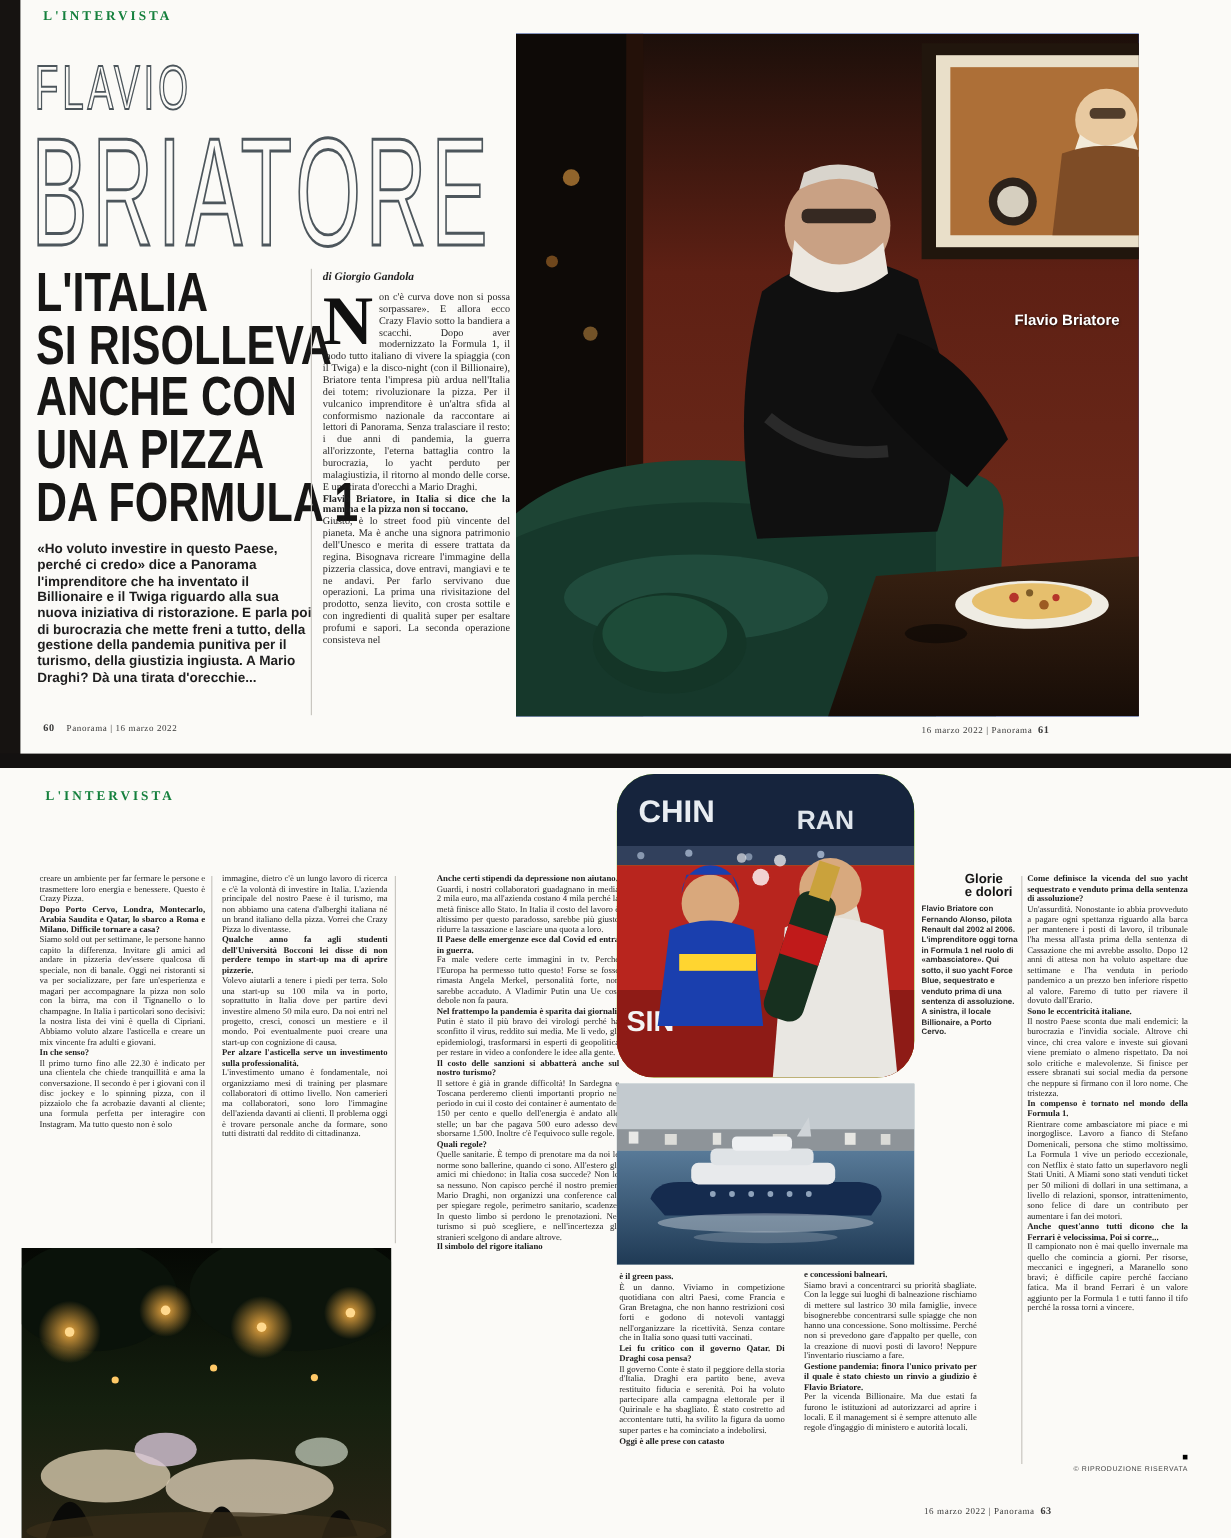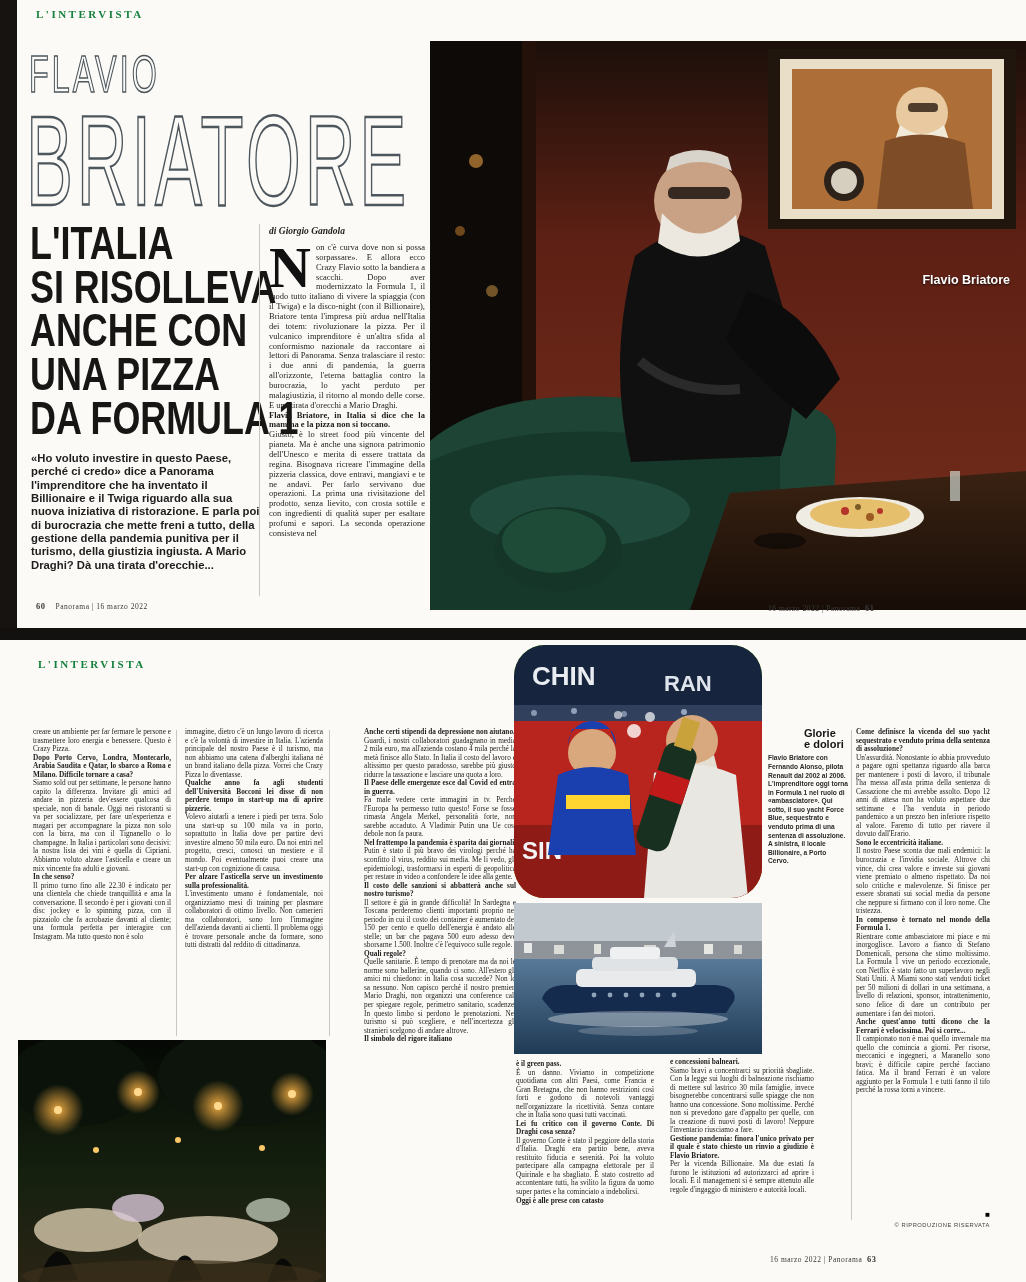--- a/index.html
+++ b/index.html
@@ -34,21 +34,21 @@
   .artcol p{margin:0;}
   .artcol .q{font-weight:bold;}
   #top-article{left:269px;top:243px;width:156px;height:354px;font-size:8.5px;line-height:1.16;}
   .dropcap{float:left;font-size:58px;line-height:0.78;font-weight:bold;color:#101010;
       margin:2px 5px 0 0;font-family:"Liberation Serif",serif;}
   .footer{position:absolute;font-size:7.5px;color:#3a3a3a;letter-spacing:0.5px;}
   .footer b{font-size:8.5px;margin-right:10px;}
   .f-right{text-align:left;}
 
   
-  .hero{position:absolute;left:430px;top:28px;width:596px;height:569px;overflow:hidden;background:#1d4ed8;margin-top:13px;}
+  .hero{position:absolute;left:430px;top:28px;width:519px;height:569px;overflow:hidden;background:#1d4ed8;}
   .hero-caption{position:absolute;right:16px;top:232px;width:200px;text-align:right;color:#fff;
       font-family:"Liberation Sans",sans-serif;text-shadow:0 1px 2px rgba(0,0,0,0.8);}
   .hero-caption .cap-title{font-weight:bold;font-size:12.5px;margin-bottom:2px;}
   .hero-caption .cap-text{font-size:8.8px;line-height:1.4;font-weight:bold;opacity:0.95;}
 
   
   .bcol{font-size:7.3px;line-height:1.17;}
   #col1{left:33px;top:88px;width:138px;height:312px;}
   #col2{left:185px;top:88px;width:138px;height:312px;}
   #col3{left:337px;top:88px;width:152px;height:545px;margin-left:27px;}
@@ -204,21 +204,21 @@
         <p class="a">Putin è stato il più bravo dei virologi perché ha sconfitto il virus, reddito sui media. Me li vedo, gli epidemiologi, trasformarsi in esperti di geopolitica per restare in video a confondere le idee alla gente.</p>
         <p class="q">Il costo delle sanzioni si abbatterà anche sul nostro turismo?</p>
         <p class="a">Il settore è già in grande difficoltà! In Sardegna e Toscana perderemo clienti importanti proprio nel periodo in cui il costo dei container è aumentato del 150 per cento e quello dell'energia è andato alle stelle; un bar che pagava 500 euro adesso deve sborsarne 1.500. Inoltre c'è l'equivoco sulle regole.</p>
         <p class="q">Quali regole?</p>
         <p class="a">Quelle sanitarie. È tempo di prenotare ma da noi le norme sono ballerine, quando ci sono. All'estero gli amici mi chiedono: in Italia cosa succede? Non lo sa nessuno. Non capisco perché il nostro premier, Mario Draghi, non organizzi una conference call per spiegare regole, perimetro sanitario, scadenze. In questo limbo si perdono le prenotazioni. Nel turismo si può scegliere, e nell'incertezza gli stranieri scelgono di andare altrove.</p>
         <p class="q">Il simbolo del rigore italiano</p>
       </div>
     <div class="artcol bcol" id="col4">
         <p class="q">è il green pass.</p>
         <p class="a">È un danno. Viviamo in competizione quotidiana con altri Paesi, come Francia e Gran Bretagna, che non hanno restrizioni così forti e godono di notevoli vantaggi nell'organizzare la ricettività. Senza contare che in Italia sono quasi tutti vaccinati.</p>
-        <p class="q">Lei fu critico con il governo Conte. Di Draghi cosa senza?</p>
+        <p class="q">Lei fu critico con il governo Qatar. Di Draghi cosa pensa?</p>
         <p class="a">Il governo Conte è stato il peggiore della storia d'Italia. Draghi era partito bene, aveva restituito fiducia e serenità. Poi ha voluto partecipare alla campagna elettorale per il Quirinale e ha sbagliato. È stato costretto ad accontentare tutti, ha svilito la figura da uomo super partes e ha cominciato a indebolirsi.</p>
         <p class="q">Oggi è alle prese con catasto</p>
       </div>
     <div class="artcol bcol" id="col5">
         <p class="q">e concessioni balneari.</p>
         <p class="a">Siamo bravi a concentrarci su priorità sbagliate. Con la legge sui luoghi di balneazione rischiamo di mettere sul lastrico 30 mila famiglie, invece bisognerebbe concentrarsi sulle spiagge che non hanno una concessione. Sono moltissime. Perché non si prevedono gare d'appalto per quelle, con la creazione di nuovi posti di lavoro! Neppure l'inventario riusciamo a fare.</p>
         <p class="q">Gestione pandemia: finora l'unico privato per il quale è stato chiesto un rinvio a giudizio è Flavio Briatore.</p>
         <p class="a">Per la vicenda Billionaire. Ma due estati fa furono le istituzioni ad autorizzarci ad aprire i locali. E il management si è sempre attenuto alle regole d'ingaggio di ministero e autorità locali.</p>
       </div>
     <div class="artcol bcol" id="col6">

